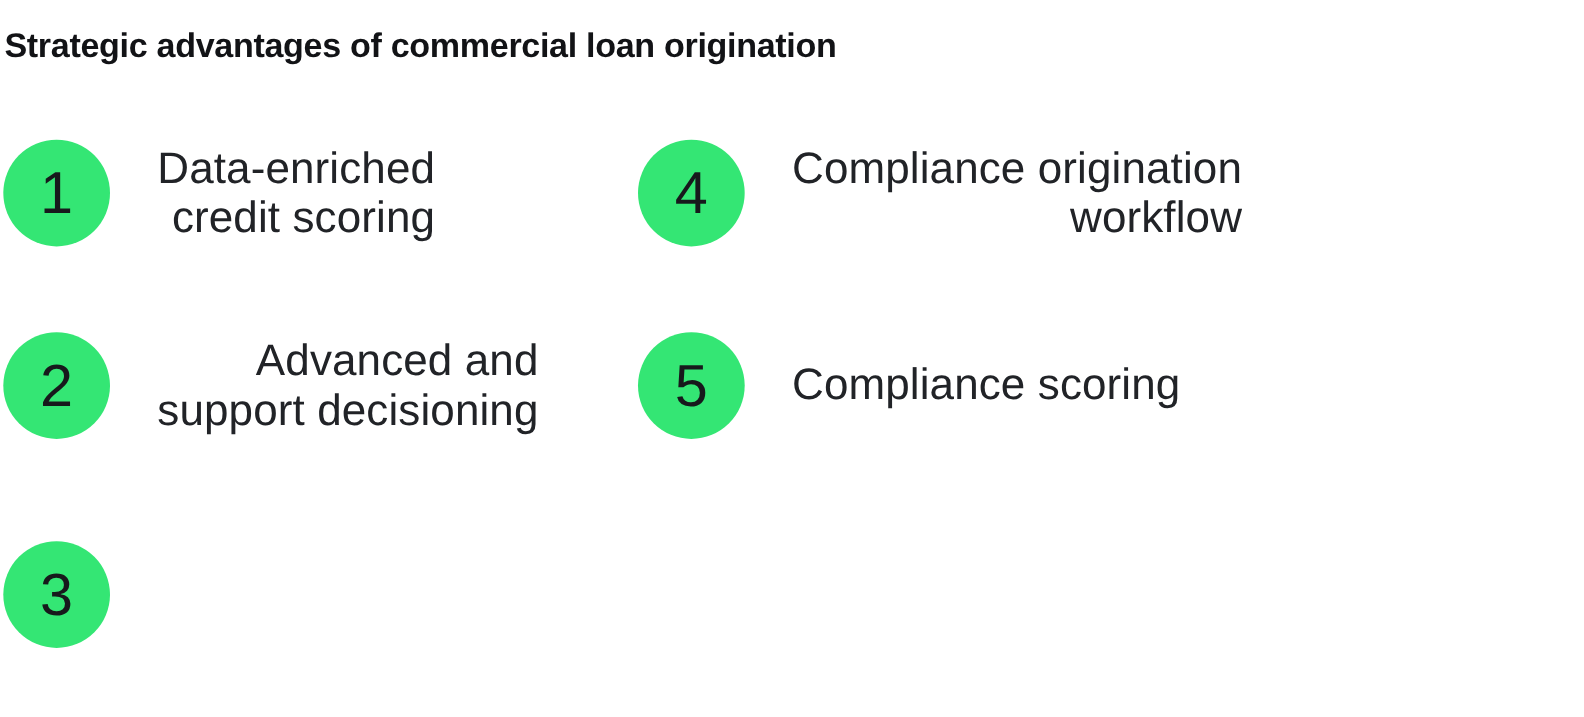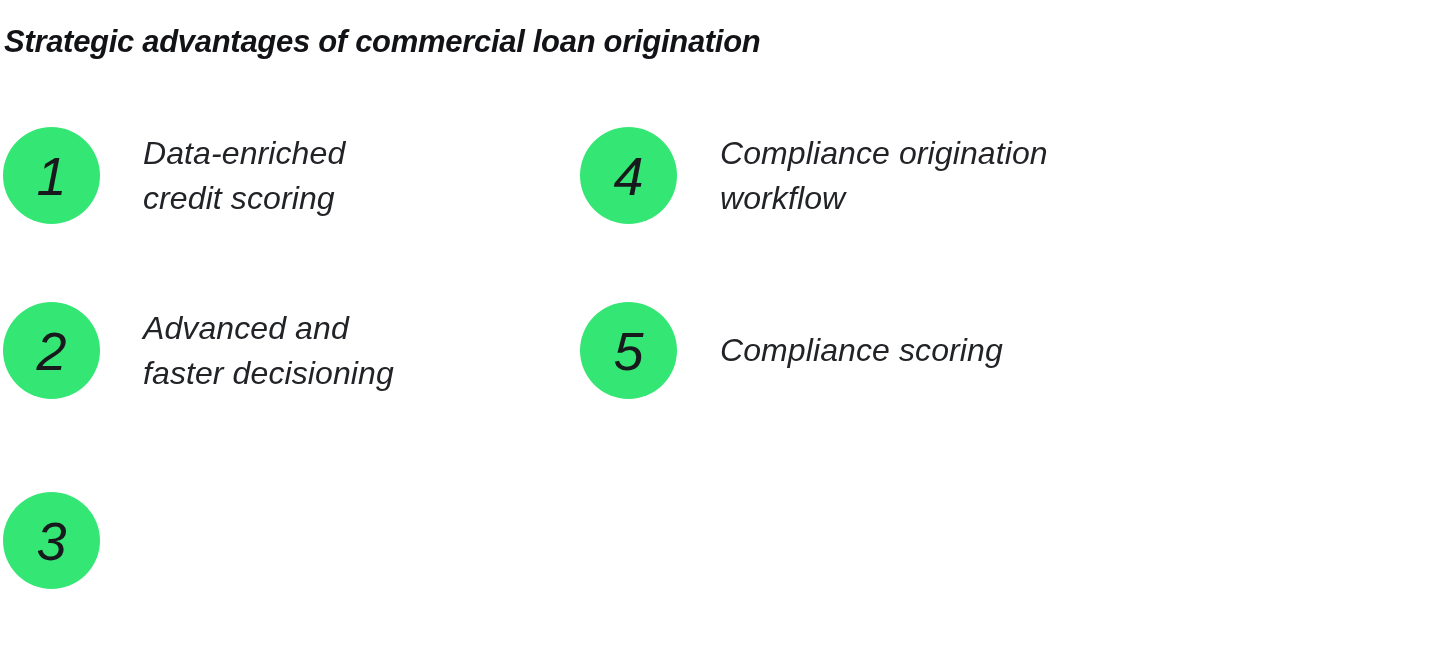--- a/index.html
+++ b/index.html
@@ -16,21 +16,20 @@
     background: var(--bg);
     font-family: "Liberation Sans", "DejaVu Sans", sans-serif;
   }
 
   .canvas {
     position: relative;
     width: 1440px;
     height: 652px;
     background: var(--bg);
     overflow: hidden;
-    font-style: italic;
   }
 
   .title {
     position: absolute;
     left: 4px;
     top: 24px;
     font-size: 31px;
     line-height: 36px;
     font-weight: 700;
     letter-spacing: -0.3px;
@@ -59,45 +58,46 @@
     display: flex;
     align-items: center;
     justify-content: center;
     font-size: 54px;
     line-height: 1;
     font-weight: 400;
     color: var(--number-color);
   }
 
   .label {
-    font-size: 32px;
+    font-size: 40px;
     line-height: 45px;
     font-weight: 400;
     color: var(--text-color);
     white-space: pre-line;
     letter-spacing: 0.1px;
+    text-align: right;
   }
 </style>
 </head>
 <body>
 
 <div class="canvas">
 
   <h1 class="title">Strategic advantages of commercial loan origination</h1>
 
   <div class="item item-1">
     <div class="badge">1</div>
     <div class="label">Data-enriched
 credit scoring</div>
   </div>
 
   <div class="item item-2">
     <div class="badge">2</div>
     <div class="label">Advanced and
-faster decisioning</div>
+support decisioning</div>
   </div>
 
   <div class="item item-3">
     <div class="badge">3</div>
   </div>
 
   <div class="item item-4">
     <div class="badge">4</div>
     <div class="label">Compliance origination
 workflow</div>

